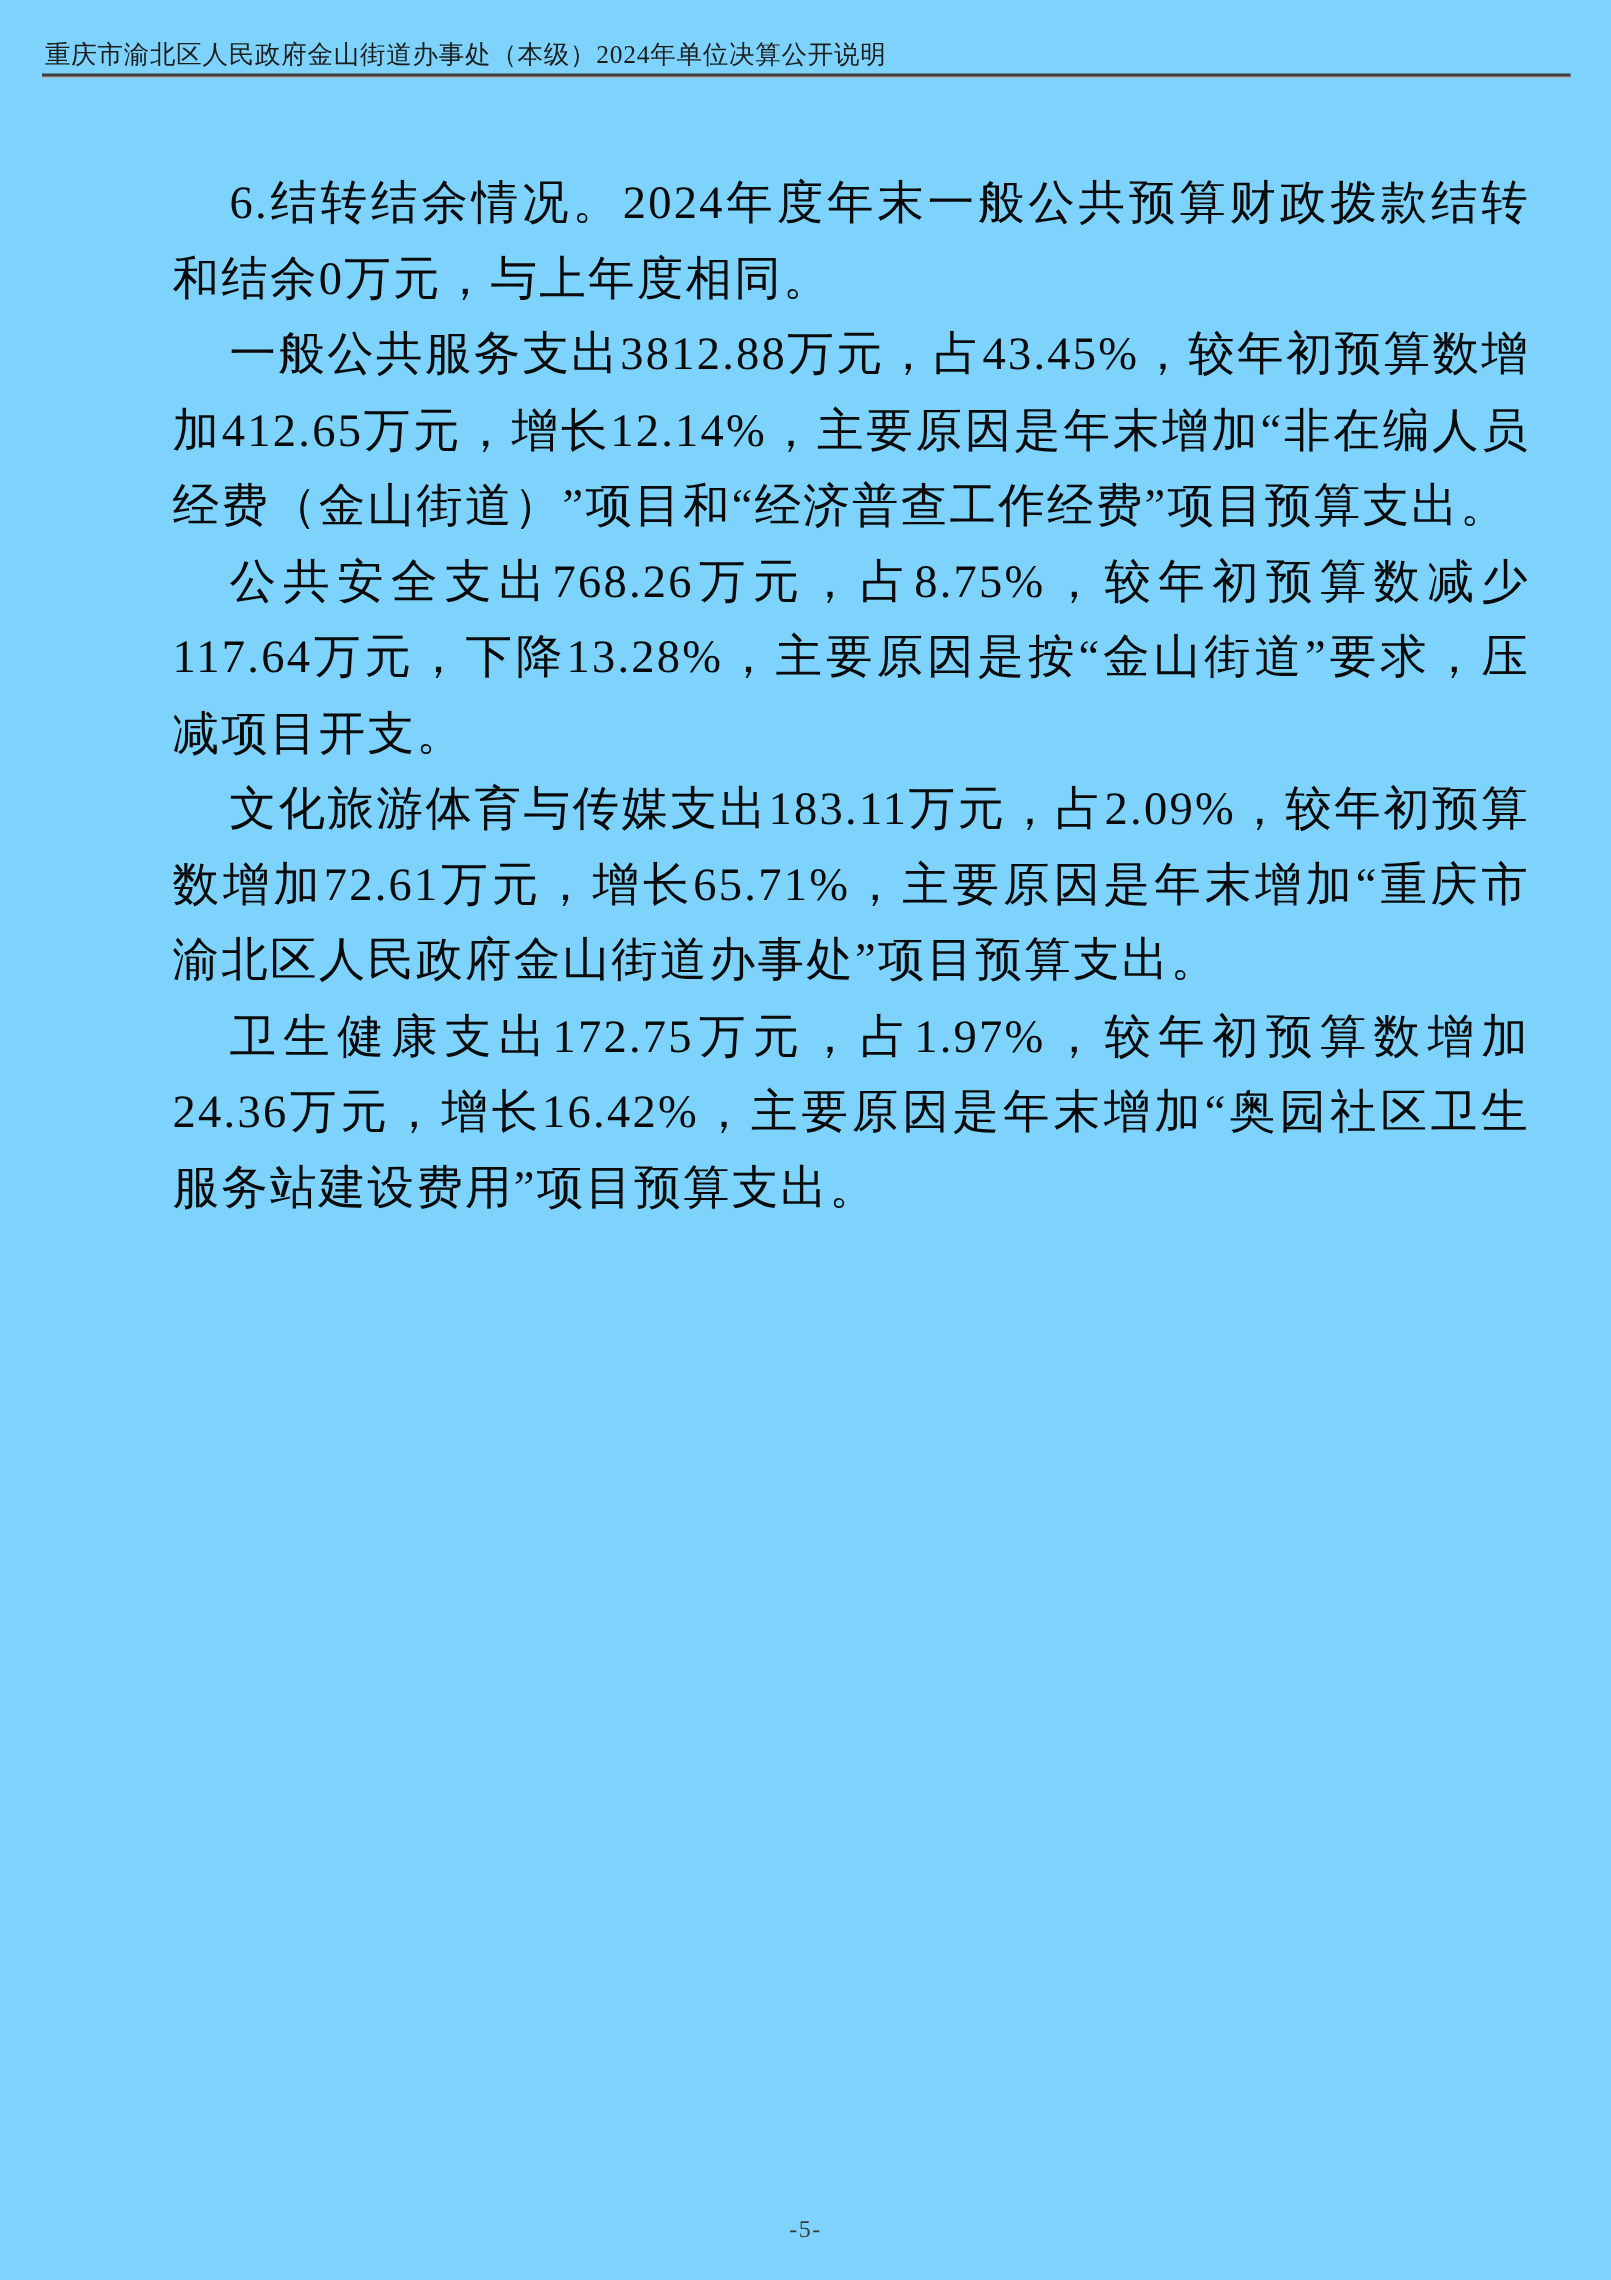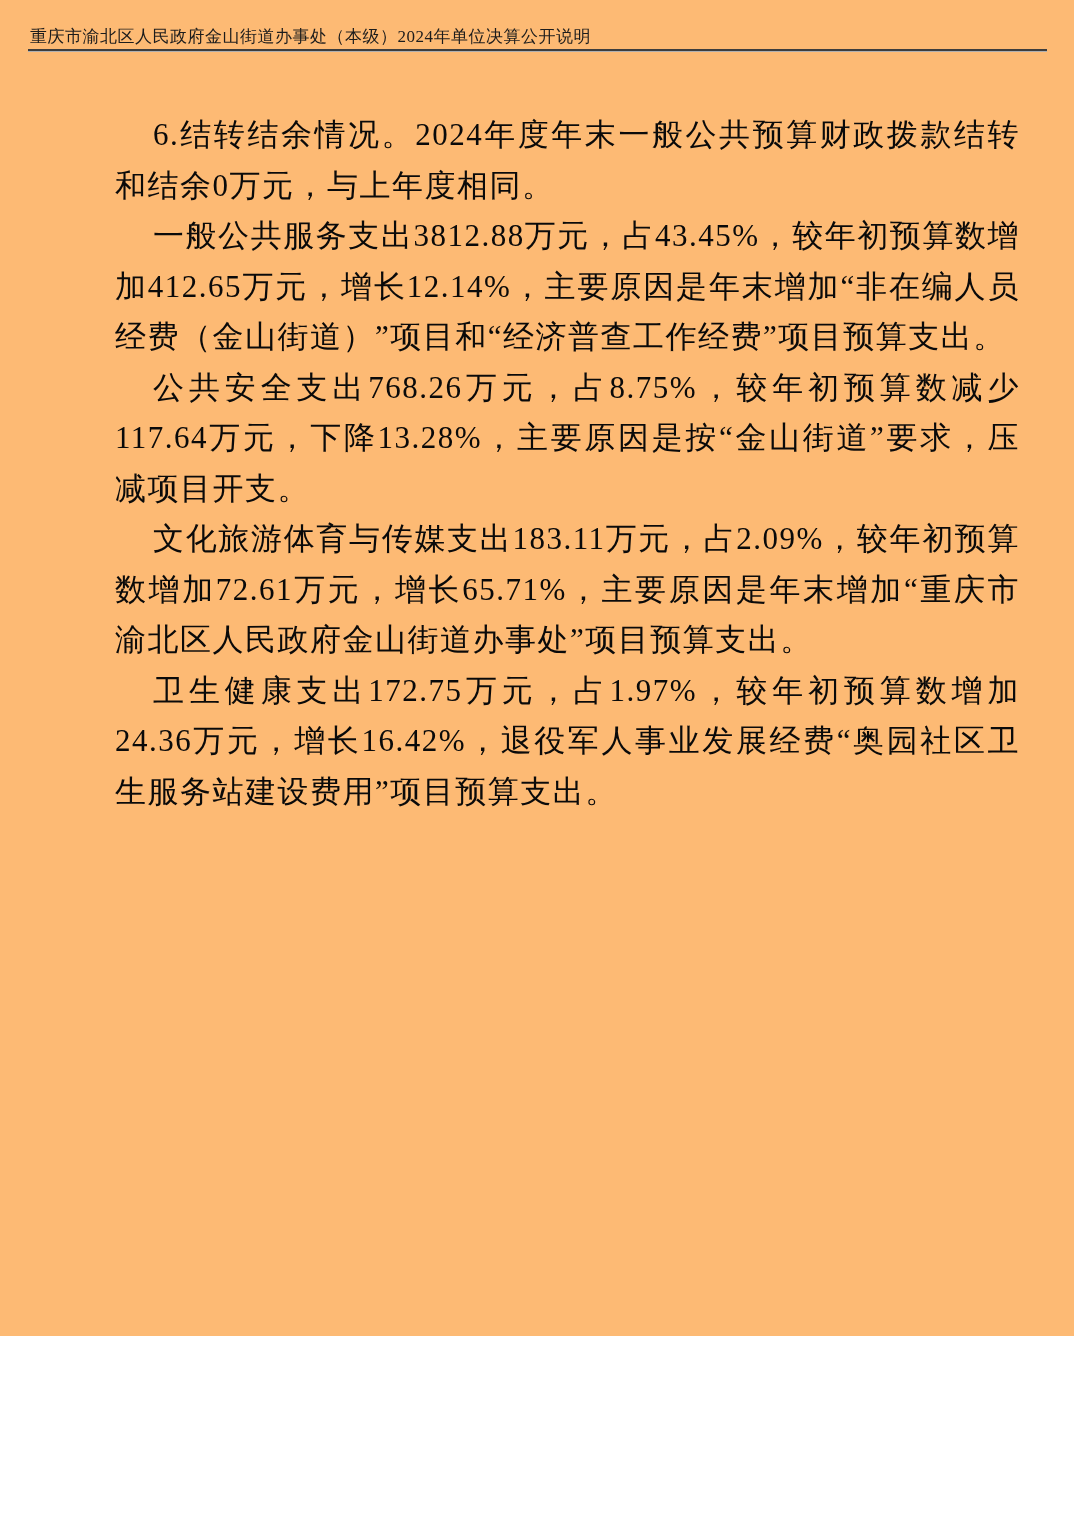--- a/index.html
+++ b/index.html
@@ -3,22 +3,22 @@
 <meta charset="utf-8">
 <style>
   html, body {
     margin: 0;
     padding: 0;
     background: #ffffff;
   }
   .page {
     position: relative;
     width: 1074px;
-    height: 1336px;
-    background: #fdba74;
+    height: 1520px;
+    background: #7dd3fc;
     overflow: hidden;
     font-family: "Liberation Serif", "DejaVu Serif", serif;
   }
   .header-title {
     position: absolute;
     left: 30px;
     top: 26px;
     width: 1000px;
     font-size: 17px;
     line-height: 22px;
@@ -72,20 +72,20 @@
   <header>
     <div class="header-title">重庆市渝北区人民政府金山街道办事处（本级）2024年单位决算公开说明</div>
     <div class="header-rule"></div>
   </header>
 
   <main class="content">
     <p>6.结转结余情况。2024年度年末一般公共预算财政拨款结转和结余0万元，与上年度相同。</p>
     <p>一般公共服务支出3812.88万元，占43.45%，较年初预算数增加412.65万元，增长12.14%，主要原因是年末增加“非在编人员经费（金山街道）”项目和“经济普查工作经费”项目预算支出。</p>
     <p>公共安全支出768.26万元，占8.75%，较年初预算数减少117.64万元，下降13.28%，主要原因是按“金山街道”要求，压减项目开支。</p>
     <p>文化旅游体育与传媒支出183.11万元，占2.09%，较年初预算数增加72.61万元，增长65.71%，主要原因是年末增加“重庆市渝北区人民政府金山街道办事处”项目预算支出。</p>
-    <p>卫生健康支出172.75万元，占1.97%，较年初预算数增加24.36万元，增长16.42%，退役军人事业发展经费“奥园社区卫生服务站建设费用”项目预算支出。</p>
+    <p>卫生健康支出172.75万元，占1.97%，较年初预算数增加24.36万元，增长16.42%，主要原因是年末增加“奥园社区卫生服务站建设费用”项目预算支出。</p>
   </main>
 
   <footer>
     <div class="page-number">-5-</div>
   </footer>
 
 </div>
 
 </body></html>

